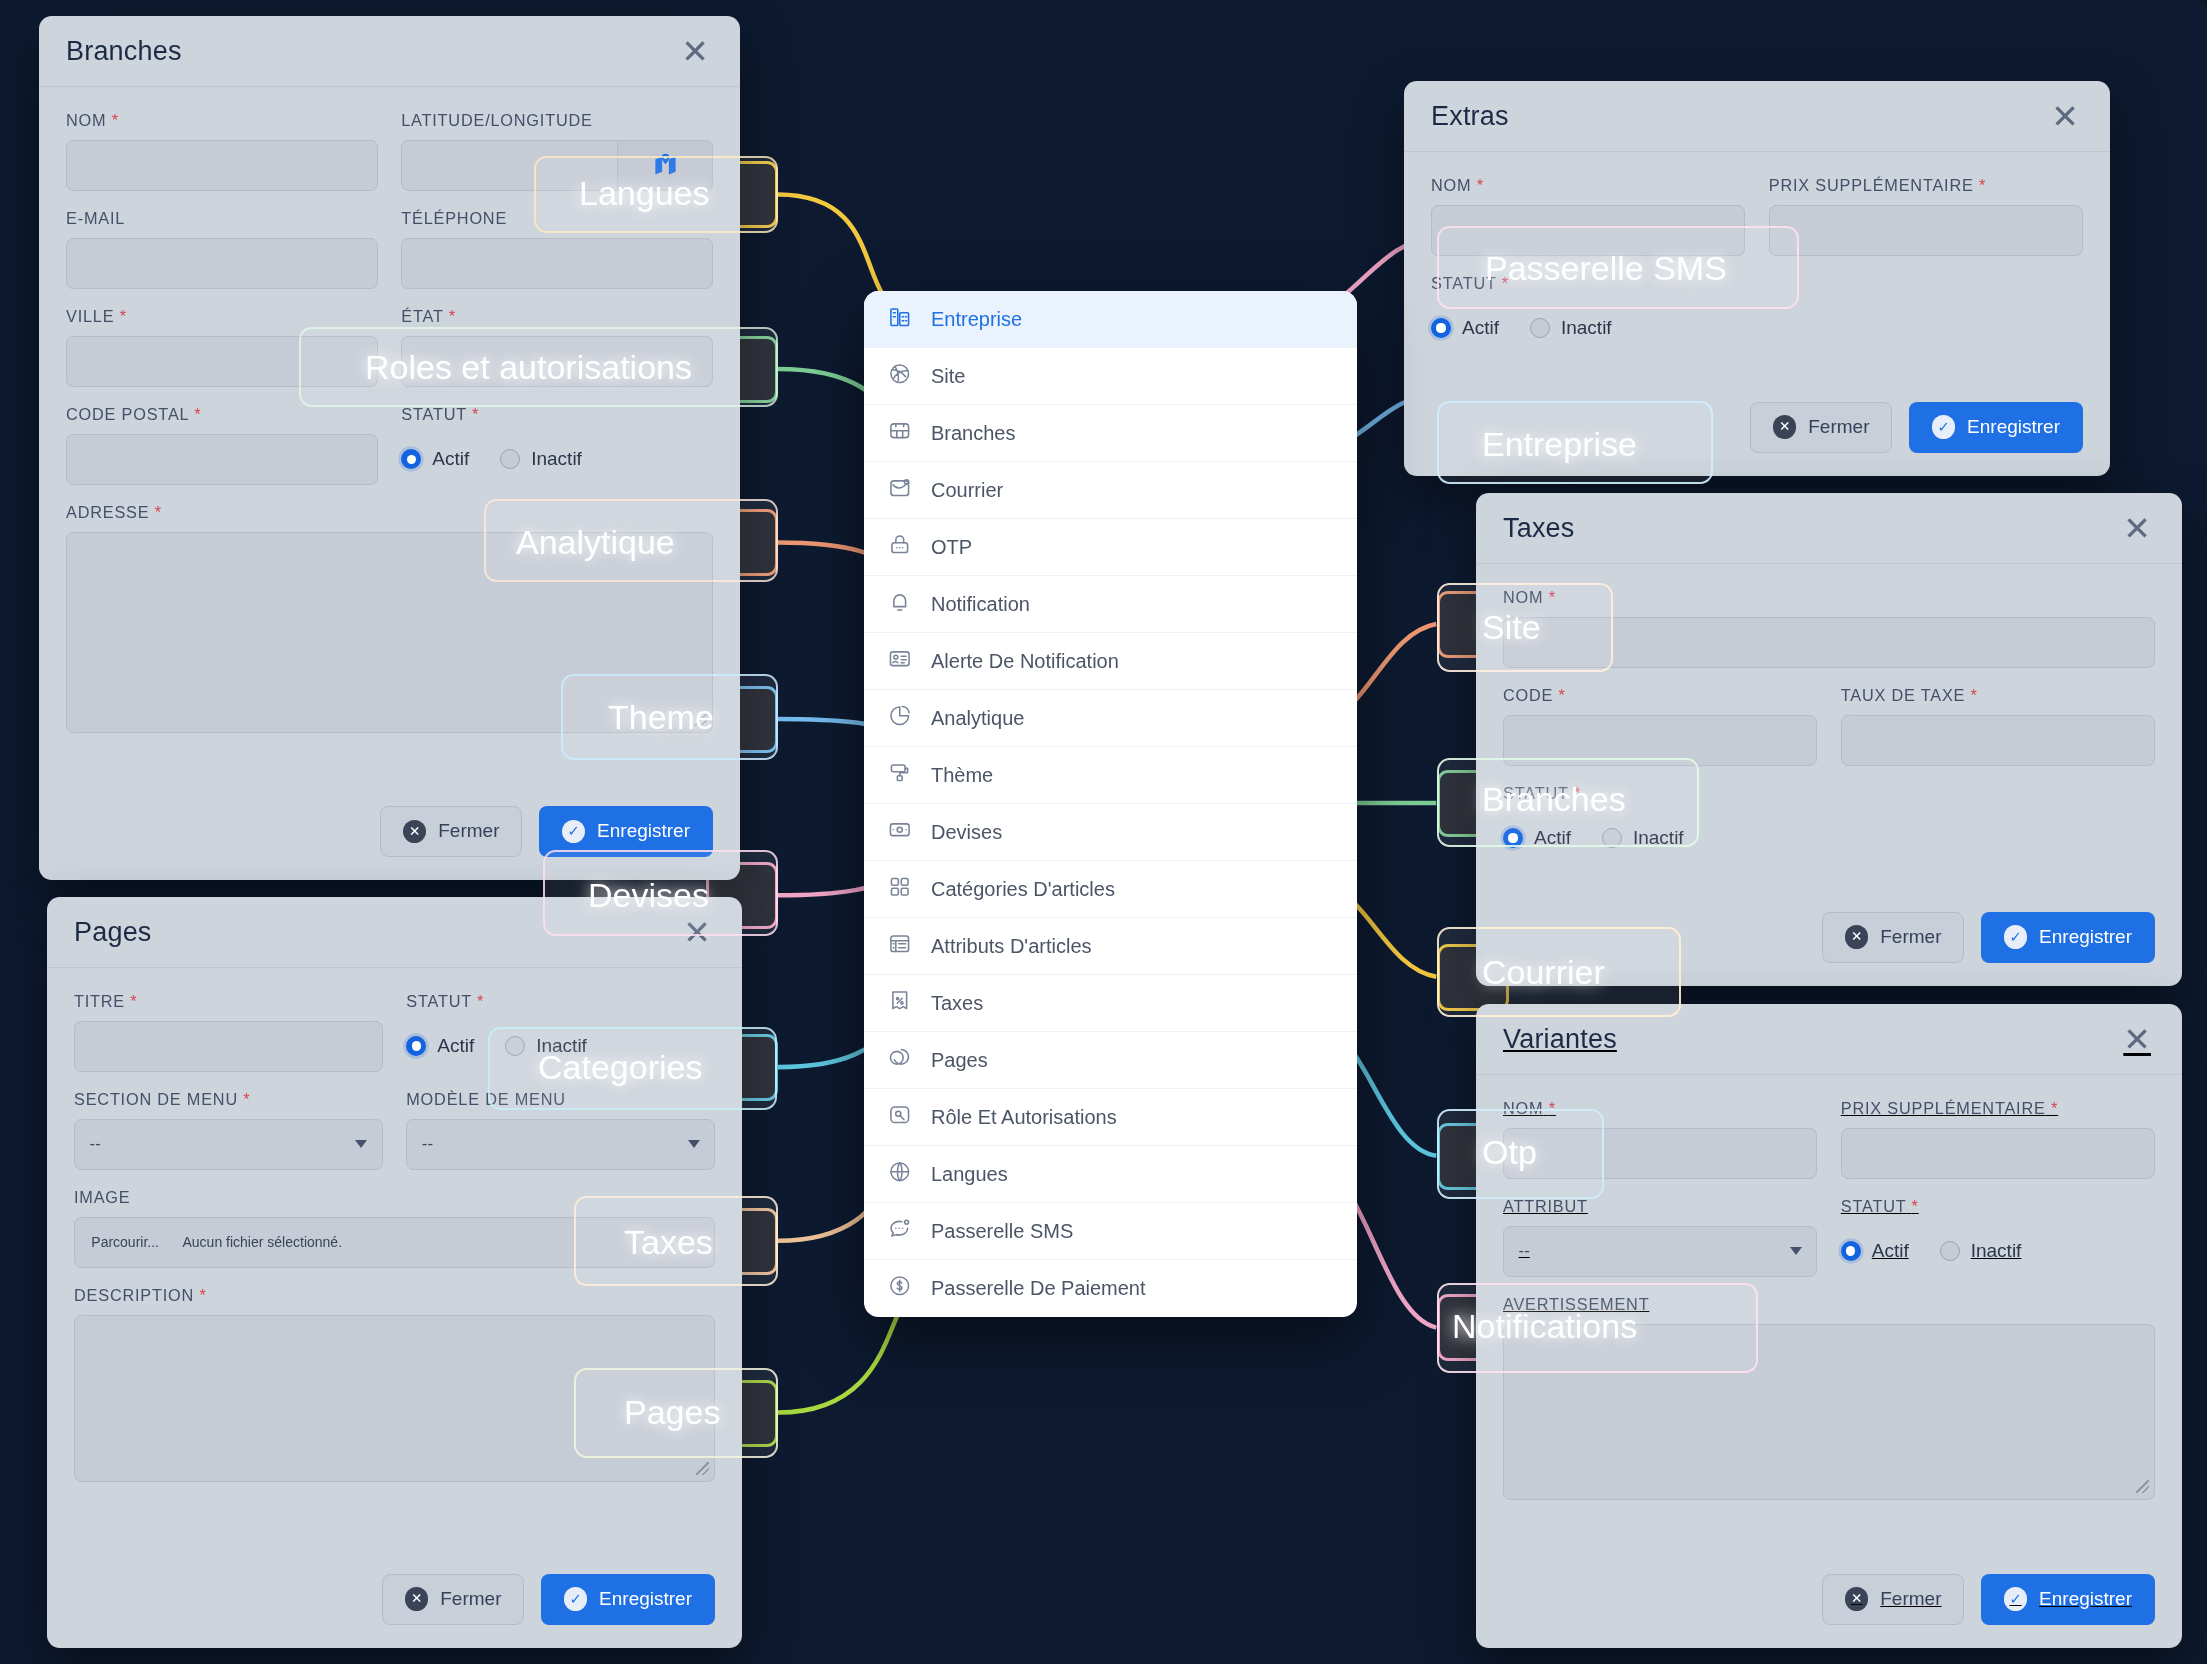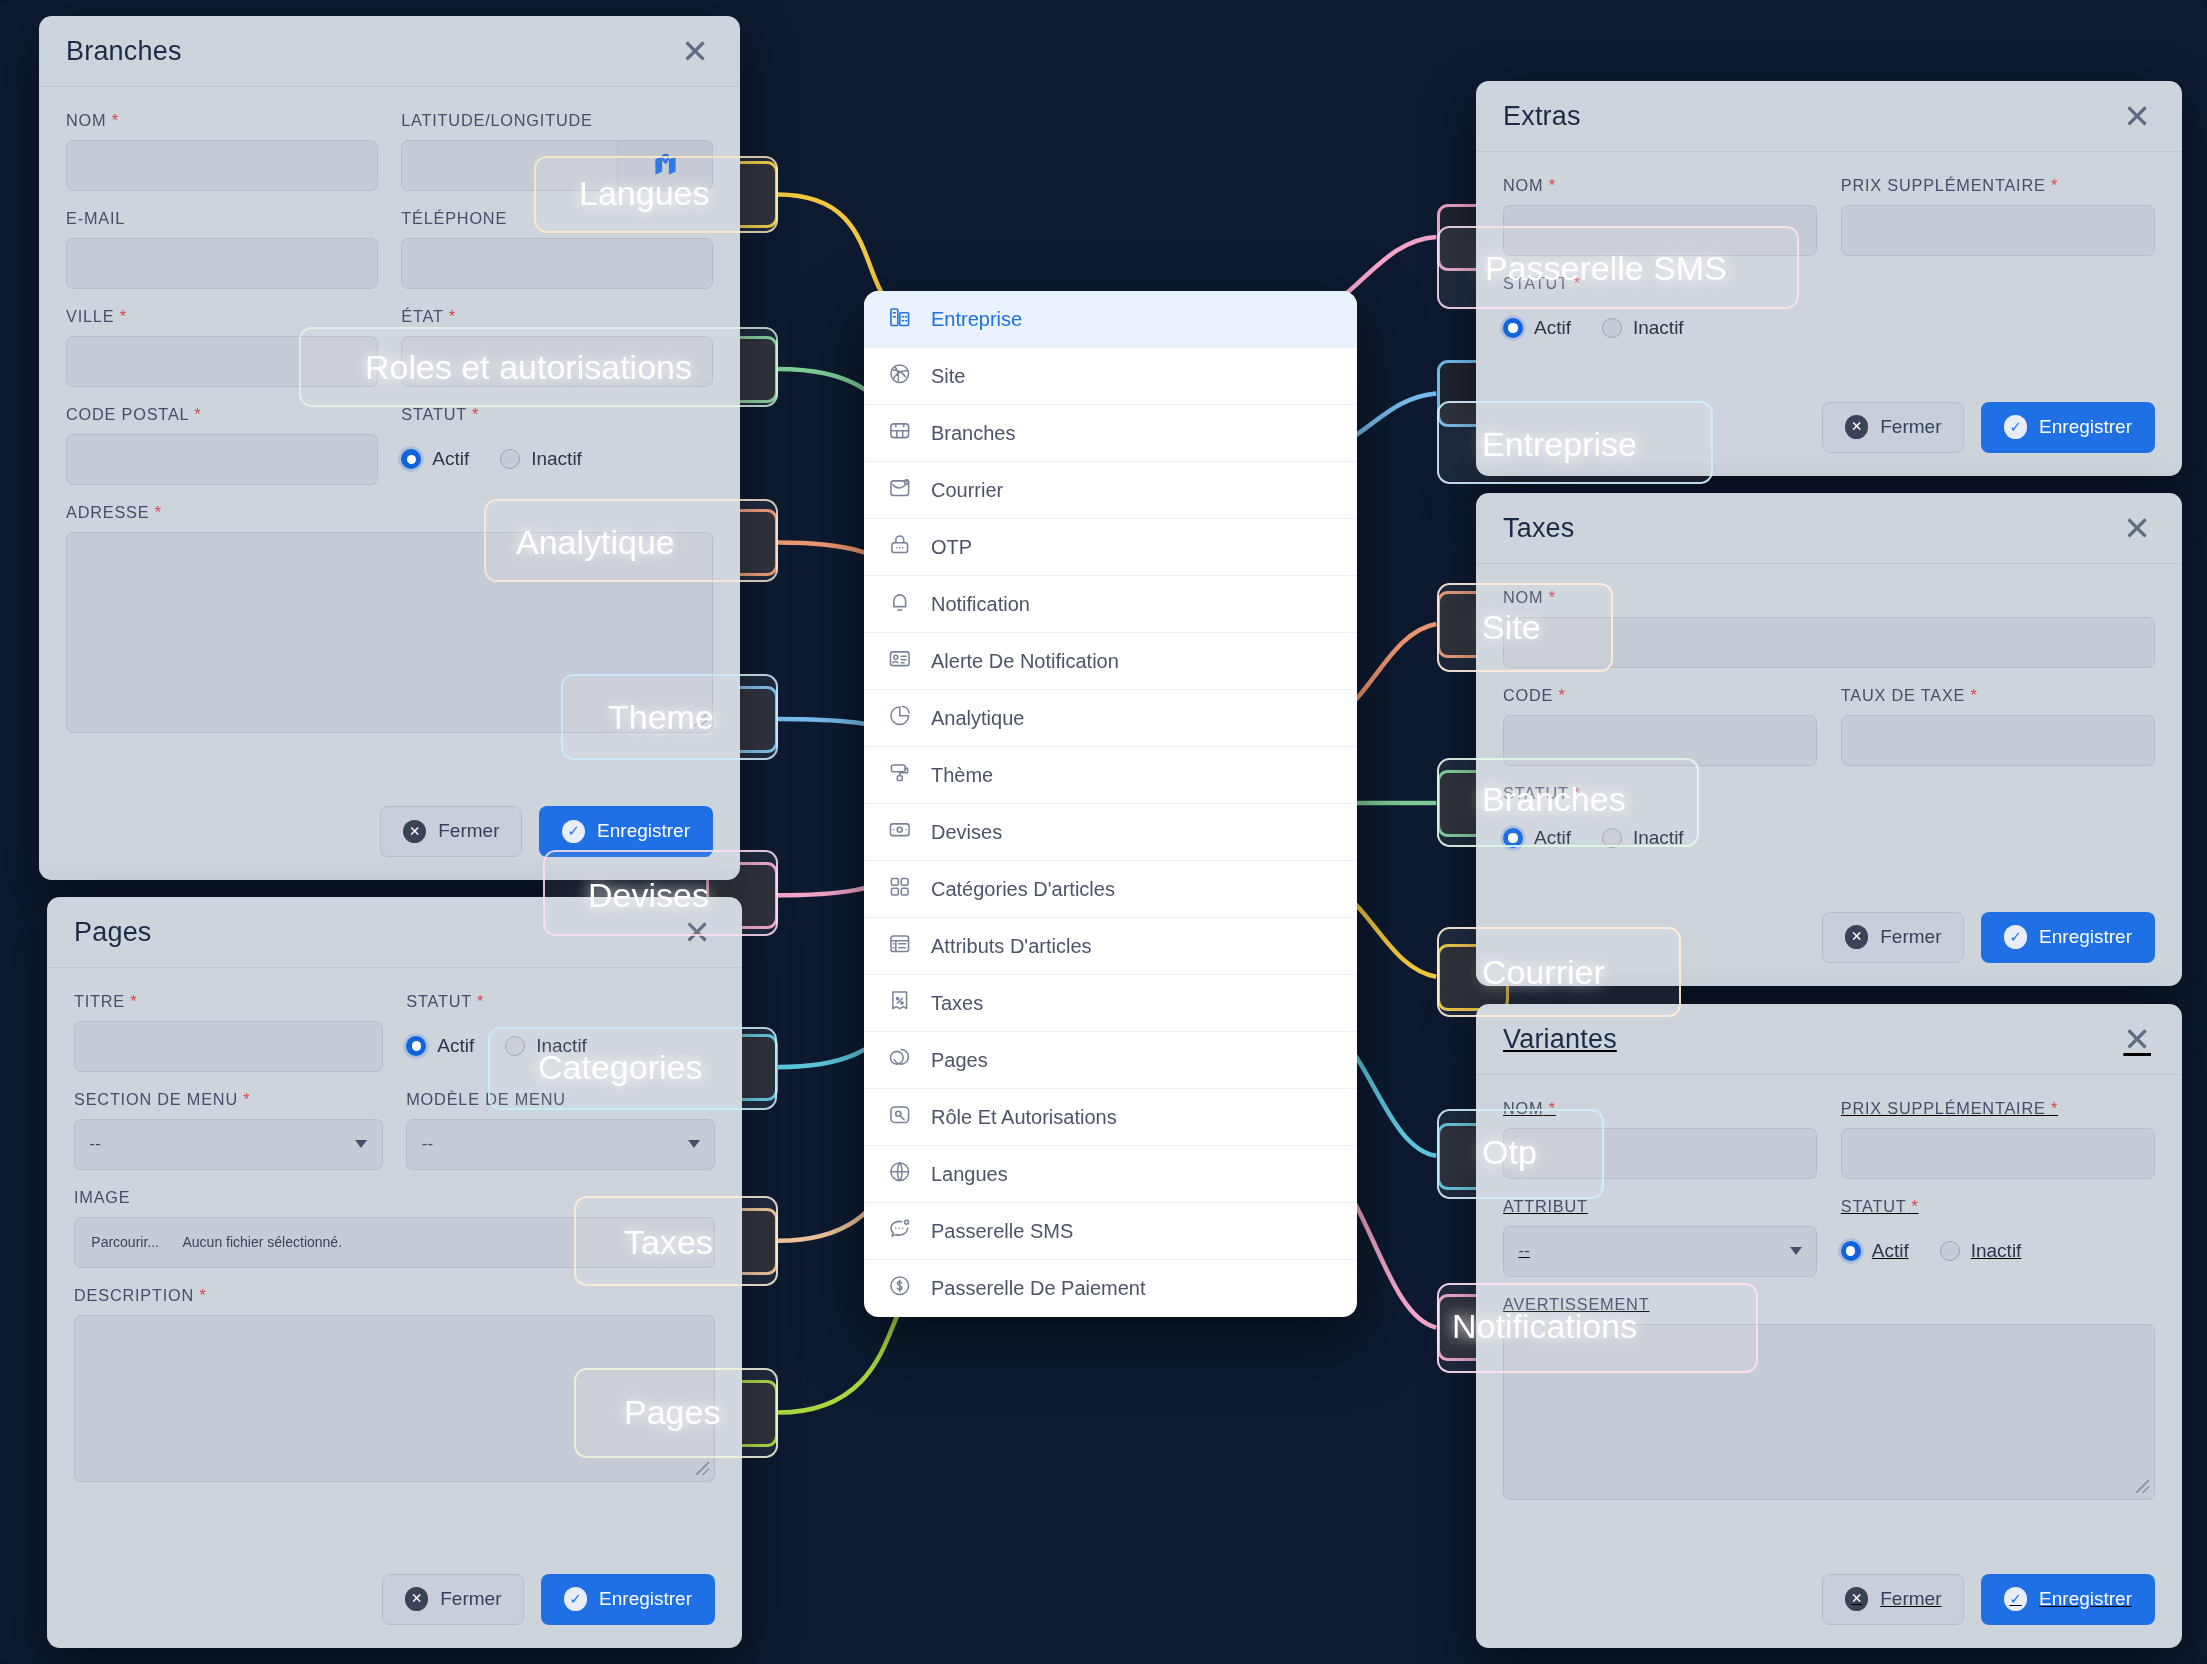--- a/index.html
+++ b/index.html
@@ -305,21 +305,21 @@
           <span class="ic-x">✕</span>
           <span>Fermer</span>
         </div>
       <div class="btn btn-save">
           <span class="ic-check">✓</span>
           <span>Enregistrer</span>
         </div>
     </div>
   </div>
 
-  <div class="dialog" style="left:1476px;top:81px;width:706px;height:395px;">
+  <div class="dialog" style="left:1404px;top:81px;width:706px;height:395px;">
     <div class="dlg-head">
       <span class="dlg-title">Extras</span>
       <span class="dlg-close">✕</span>
     </div>
     <div class="dlg-body">
       <div class="row">
         <div class="col">
           <span class="lbl"><span>NOM</span> <span class="req">*</span></span>
           <div class="inp"></div>
         </div>

